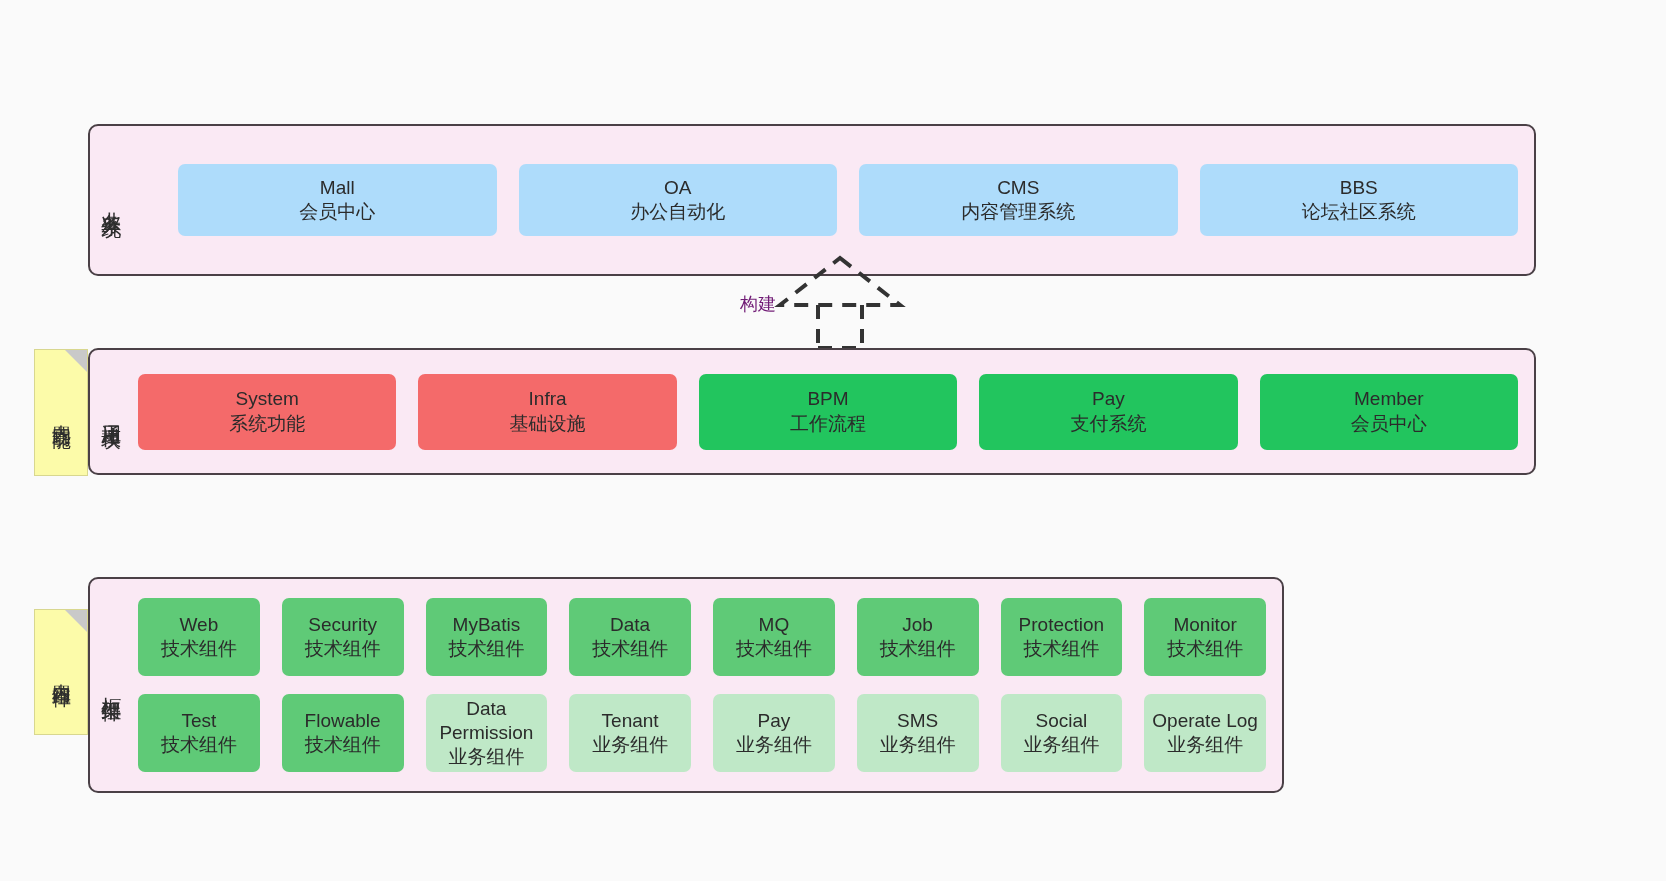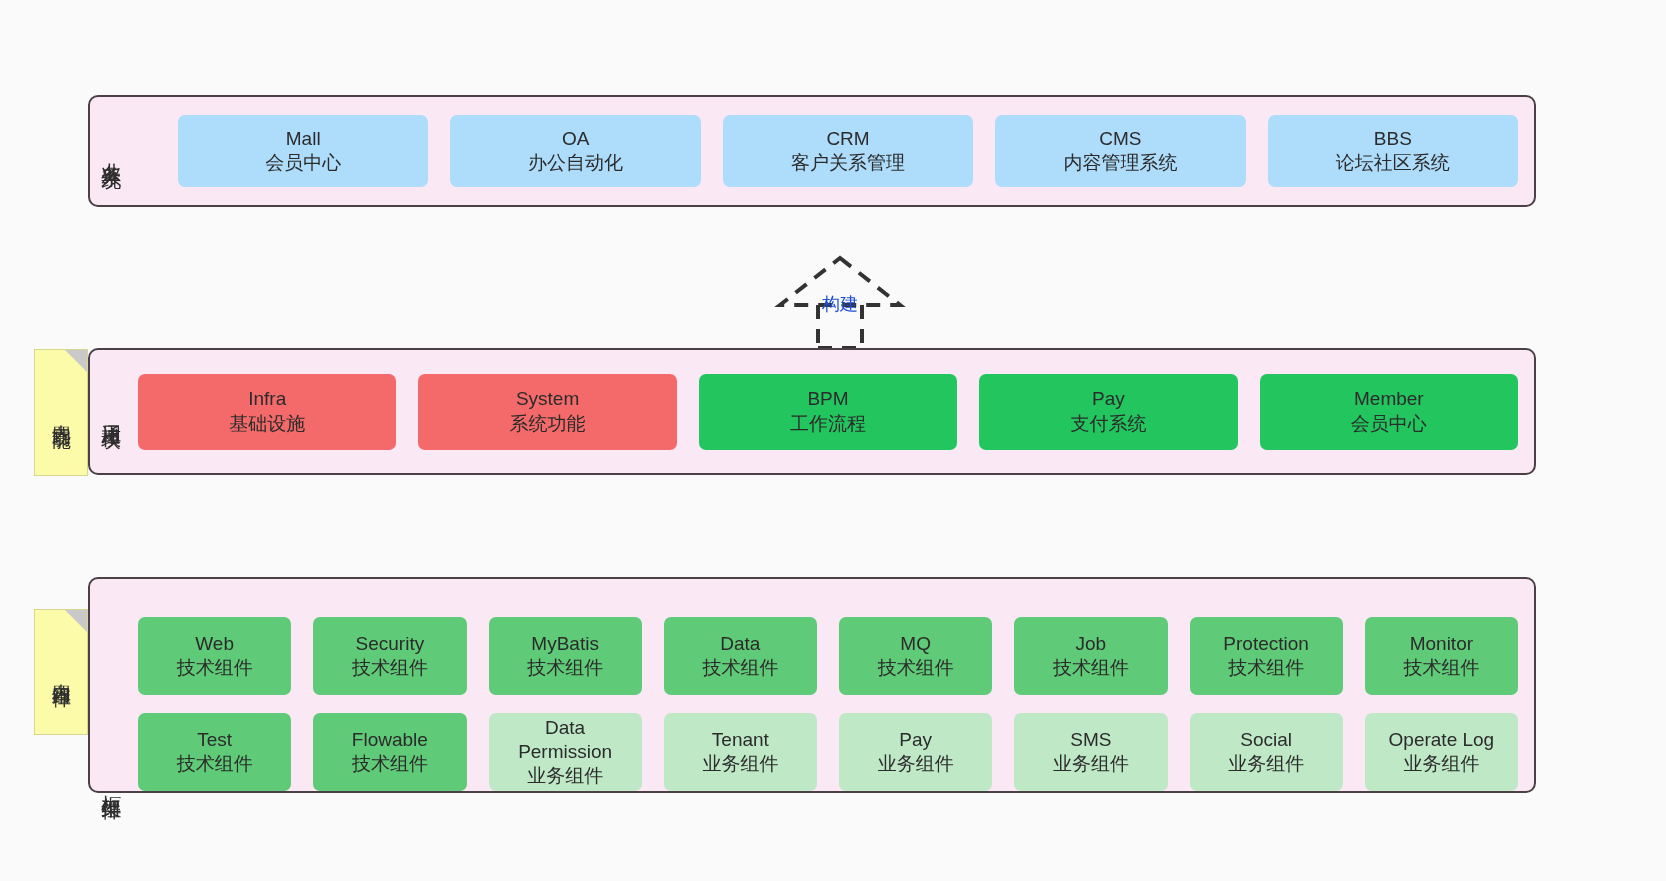--- a/index.html
+++ b/index.html
@@ -85,23 +85,23 @@
   .card .t3 { display: block; }
 
   
   .c-blue       { background: #aedcfb; }
   .c-red        { background: #f46a6a; }
   .c-pink       { background: #22c55e; }
   .c-green      { background: #5fca77; }
   .c-lightgreen { background: #bfe8c7; }
 
   
-  #sec-business { left: 88px;  top: 95px; width: 1448px; height: 112px; gap: 40px; }
+  #sec-business { left: 88px;  top: 124px; width: 1448px; height: 152px; gap: 40px; }
   #sec-common   { left: 88px;  top: 348px; width: 1448px; height: 127px; }
-  #sec-framework{ left: 88px;  top: 577px; width: 1448px; height: 216px; align-items: flex-end; }
+  #sec-framework{ left: 88px;  top: 577px; width: 1196px; height: 216px; }
 
   #sec-business .card { height: 72px; }
   #sec-common   .card { height: 76px; }
   #sec-framework .card { height: 78px; }
 
   
   .sticky {
     position: absolute;
     width: 54px;
     background: #fcfba9;
@@ -133,23 +133,22 @@
     position: absolute;
     width: 200px;
     height: 100px;
   }
   #arrow-build { left: 740px; top: 250px; }
   #arrow-impl  { left: 755px; top: 484px; }
 
   .arrow-label {
     position: absolute;
     left: 0; right: 0;
-    text-align: center;
     font-size: 18px;
-    color: #1d4ed8;
+    color: #701a75;
     white-space: nowrap;
   }
   #arrow-build .arrow-label { top: 42px; }
   #arrow-impl  .arrow-label { top: 42px; }
 </style>
 </head>
 <body>
 
 <div id="canvas">
 
@@ -159,24 +158,20 @@
       <div class="row">
         <div class="card c-blue">
           <span class="t1">Mall</span>
           <span class="t2">会员中心</span>
         </div>
         <div class="card c-blue">
           <span class="t1">OA</span>
           <span class="t2">办公自动化</span>
         </div>
         <div class="card c-blue">
-          <span class="t1">CRM</span>
-          <span class="t2">客户关系管理</span>
-        </div>
-        <div class="card c-blue">
           <span class="t1">CMS</span>
           <span class="t2">内容管理系统</span>
         </div>
         <div class="card c-blue">
           <span class="t1">BBS</span>
           <span class="t2">论坛社区系统</span>
         </div>
       </div>
     </div>
   </div>
@@ -192,26 +187,26 @@
   <div class="sticky" id="sticky-func">
     <span class="fold"></span>
     <span>内置功能</span>
   </div>
 
   <div class="section" id="sec-common">
     <div class="section-label">通用模块</div>
     <div class="section-body">
       <div class="row">
         <div class="card c-red">
+          <span class="t1">System</span>
+          <span class="t2">系统功能</span>
+        </div>
+        <div class="card c-red">
           <span class="t1">Infra</span>
           <span class="t2">基础设施</span>
-        </div>
-        <div class="card c-red">
-          <span class="t1">System</span>
-          <span class="t2">系统功能</span>
         </div>
         <div class="card c-pink">
           <span class="t1">BPM</span>
           <span class="t2">工作流程</span>
         </div>
         <div class="card c-pink">
           <span class="t1">Pay</span>
           <span class="t2">支付系统</span>
         </div>
         <div class="card c-pink">

